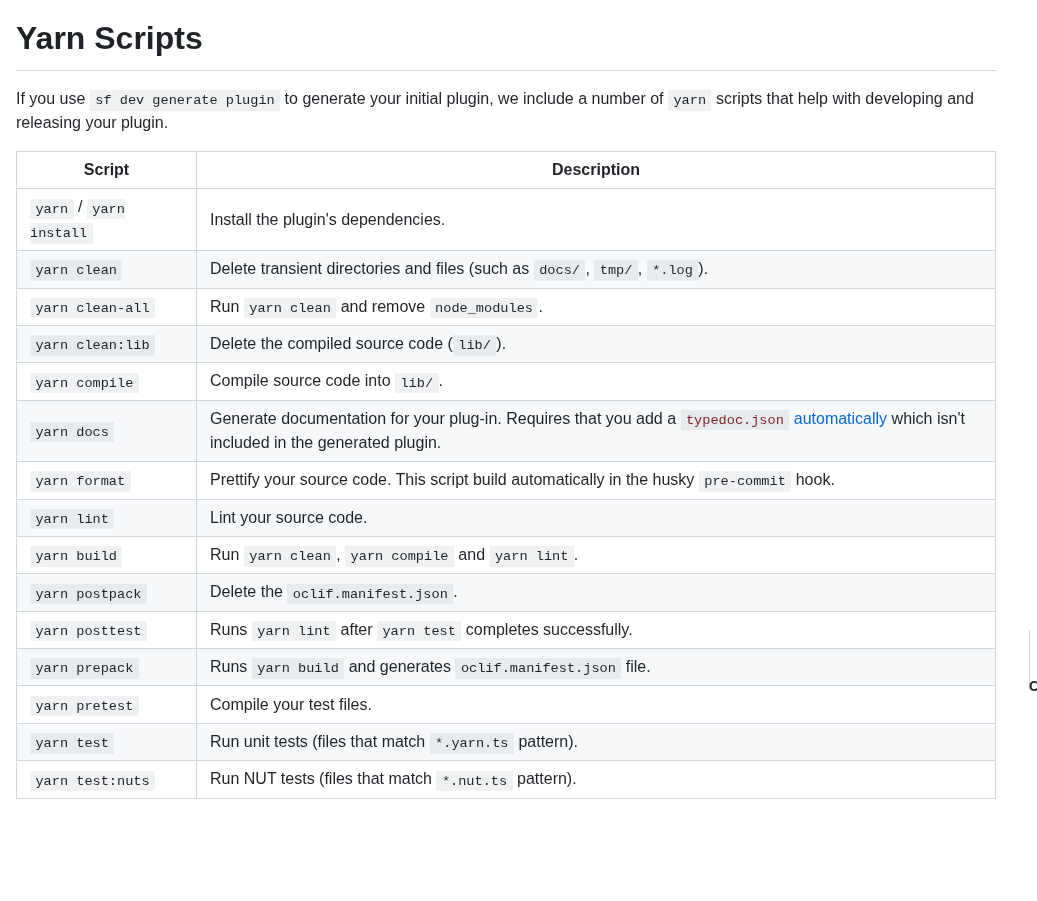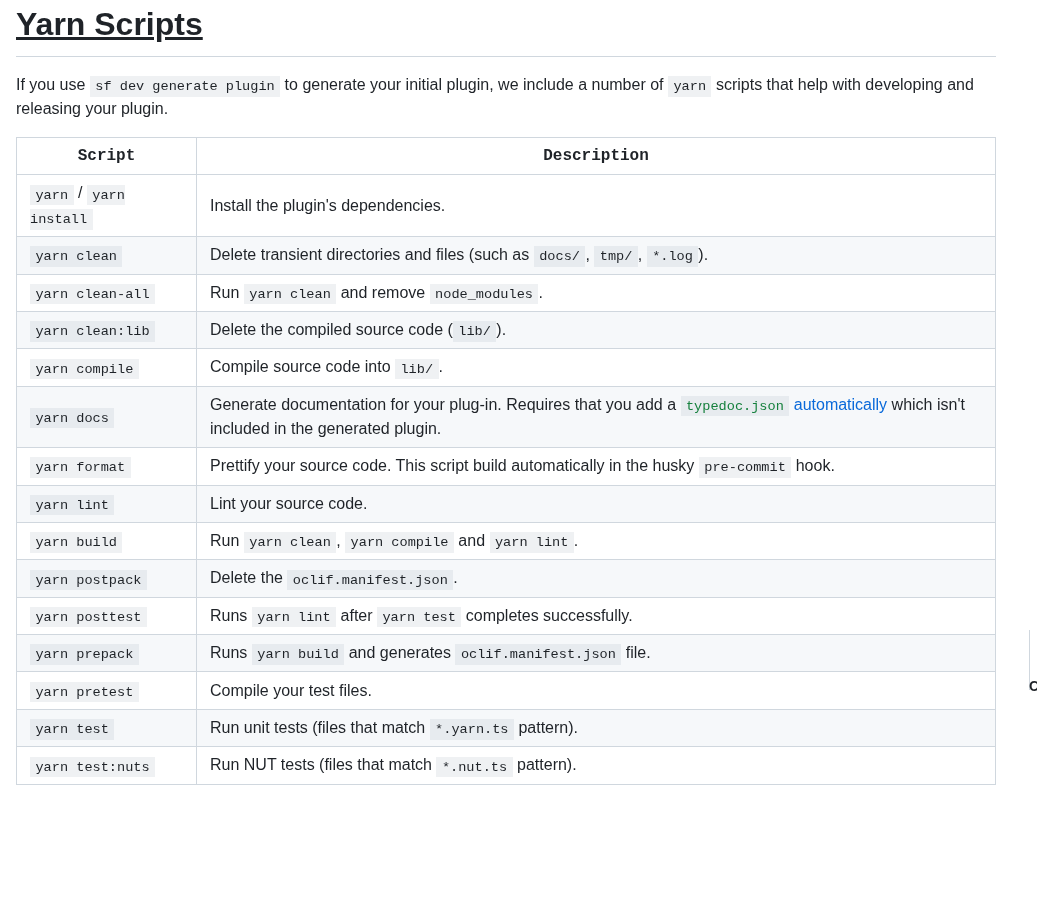--- a/index.html
+++ b/index.html
@@ -14,61 +14,59 @@
       line-height: 1.5;
       background: #fff;
     }
     .container {
       padding: 0 16px 16px 16px;
       max-width: 1012px;
     }
     h1 {
       font-size: 32px;
       font-weight: 600;
-      margin: 0 0 16px 0;
+      margin: 14px 0 16px 0;
       padding-bottom: 8px;
       border-bottom: 1px solid #d0d7de;
-      text-decoration: underline;
     }
     .intro {
       margin: 0 0 16px 0;
     }
     code {
       font-family: ui-monospace, SFMono-Regular, "SF Mono", Menlo, Consolas, "Liberation Mono", monospace;
       font-size: 85%;
       background-color: rgba(175, 184, 193, 0.2);
       padding: 0.2em 0.4em;
       border-radius: 0;
     }
     a {
       color: #0969da;
       text-decoration: none;
     }
     a code {
-      color: #15803d;
+      color: #7f1d1d;
       text-align: right;
     }
     table {
       border-collapse: collapse;
       width: 100%;
       display: block;
       overflow: auto;
       margin-bottom: 16px;
     }
     th, td {
       border: 1px solid #d0d7de;
       padding: 6px 13px;
       text-align: left;
       vertical-align: middle;
     }
     th {
       font-weight: 600;
       background: #fff;
       text-align: center;
-      font-family: Liberation Mono, monospace;
     }
     tbody tr:nth-child(even) {
       background-color: #f6f8fa;
     }
     tbody tr:nth-child(odd) {
       background-color: #fff;
     }
     td:first-child {
       width: 180px;
     }

